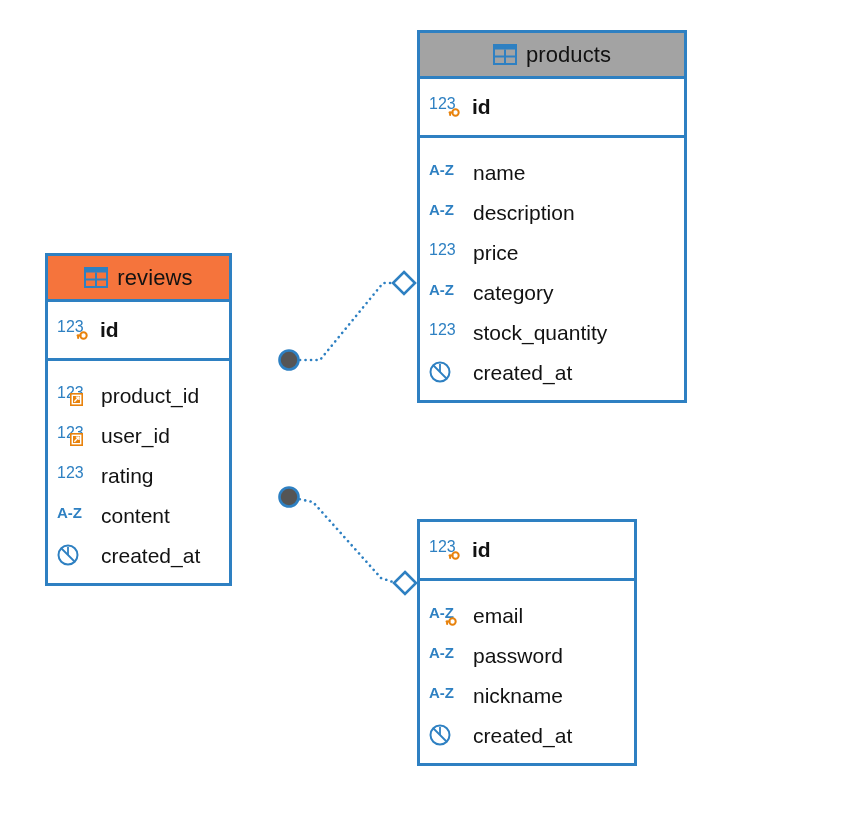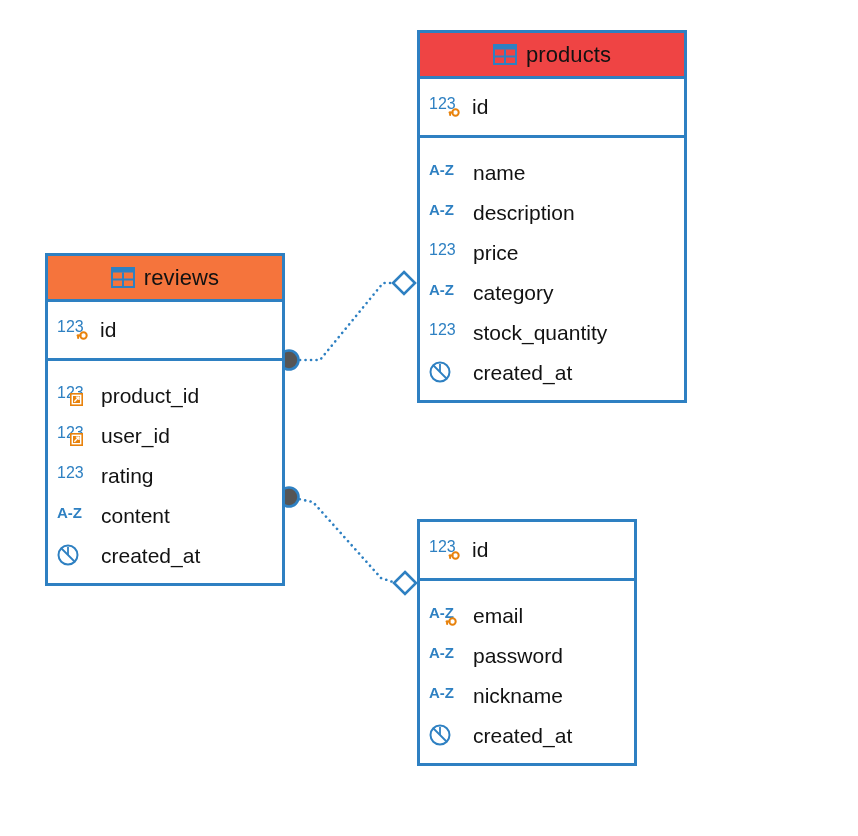--- a/index.html
+++ b/index.html
@@ -43,21 +43,21 @@
     z-index: 2;
   }
 
   .entity-header {
     box-sizing: border-box;
     height: 46px;
     display: flex;
     align-items: center;
     justify-content: center;
     gap: 9px;
-    background: #ef4444;
+    background: #a3a3a3;
     border-bottom: 3px solid #2E80C2;
     padding: 0 10px;
   }
   .entity-header.accent {
     background: #F5743C;
   }
   .entity-title {
     font-size: 22px;
     color: #121212;
     letter-spacing: 0.1px;
@@ -79,21 +79,21 @@
     padding: 0 10px 0 9px;
     white-space: nowrap;
   }
   .field-name {
     font-size: 21px;
     color: #121212;
     margin-left: 10px;
     line-height: 1;
   }
   .field-name.pk {
-    font-weight: normal;
+    font-weight: bold;
     margin-left: 9px;
   }
 
   
   .type-icon {
     position: relative;
     display: inline-block;
     width: 34px;
     height: 26px;
     flex: 0 0 auto;
@@ -203,21 +203,21 @@
             <circle cx="11" cy="13" r="9.5" fill="none" stroke="#2E80C2" stroke-width="2"></circle>
             <line x1="4.5" y1="6.5" x2="17.5" y2="19.5" stroke="#2E80C2" stroke-width="1.8"></line>
             <line x1="11" y1="13" x2="11" y2="5" stroke="#2E80C2" stroke-width="1.8"></line>
           </svg>
         </span>
         <span class="field-name">created_at</span>
       </div>
     </div>
   </div>
 
-  <div class="entity" style="left:45px; top:253px; width:240px;">
+  <div class="entity" style="left:45px; top:253px; width:187px;">
     <div class="entity-header accent">
       <svg class="grid-icon" viewBox="0 0 24 21">
         <rect x="1" y="1" width="22" height="19" fill="none" stroke="#2E80C2" stroke-width="2"></rect>
         <rect x="1" y="1" width="22" height="4.5" fill="#2E80C2"></rect>
         <line x1="12" y1="5.5" x2="12" y2="20" stroke="#2E80C2" stroke-width="2"></line>
         <line x1="1" y1="12.5" x2="23" y2="12.5" stroke="#2E80C2" stroke-width="2"></line>
       </svg>
       <span class="entity-title">reviews</span>
     </div>
 

